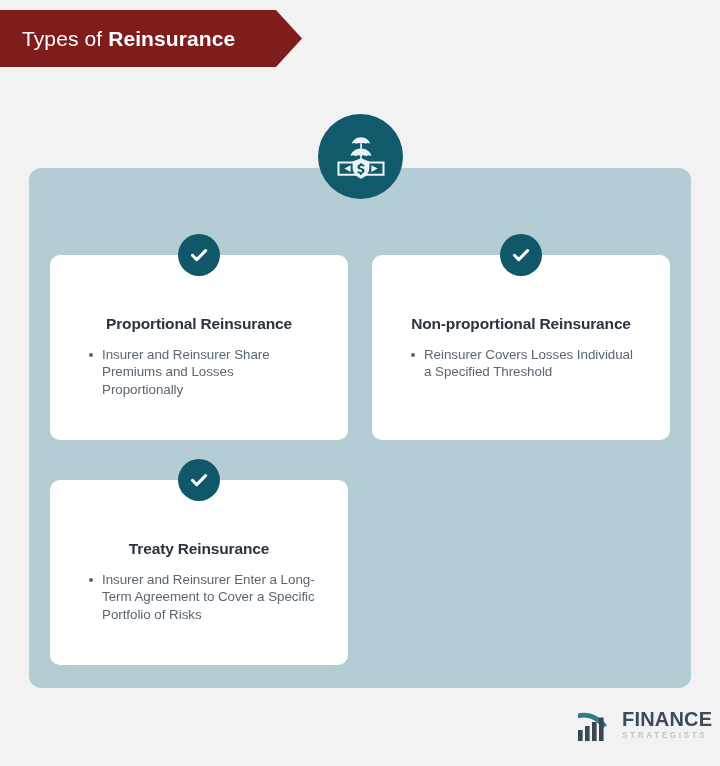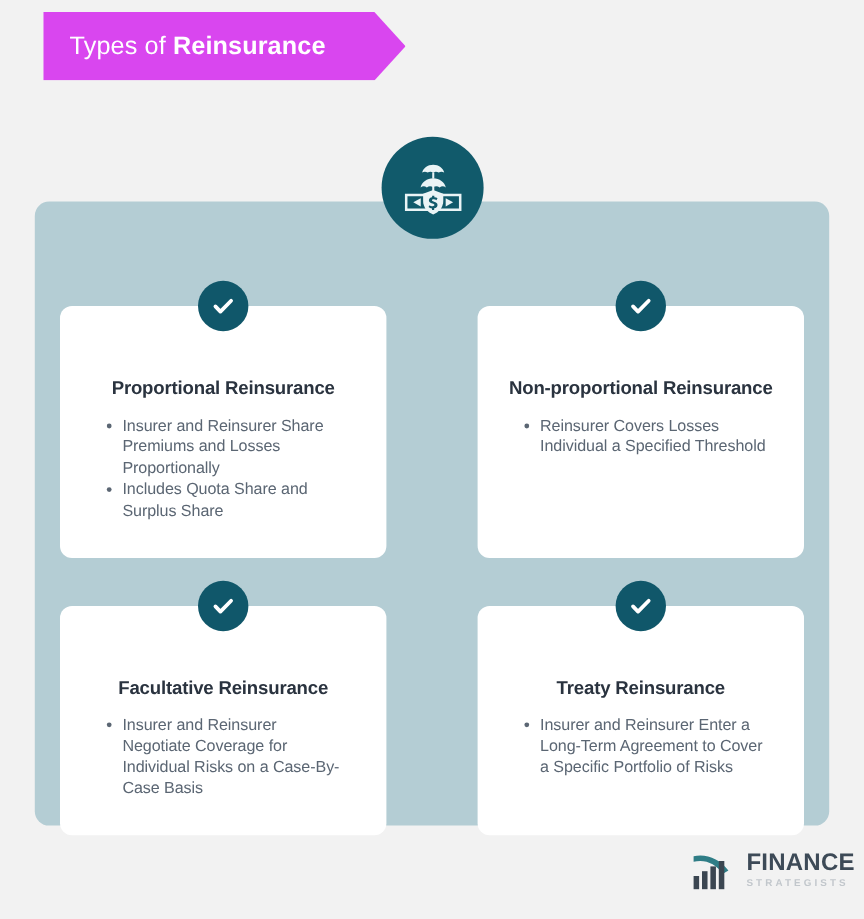--- a/index.html
+++ b/index.html
@@ -17,27 +17,26 @@
     -webkit-font-smoothing: antialiased;
   }
 
   
   .header-ribbon {
     position: absolute;
     left: 0;
     top: 10px;
     width: 302px;
     height: 57px;
-    background: #d946ef;
+    background: #7f1d1d;
     display: flex;
     align-items: center;
     -webkit-clip-path: polygon(0 0, calc(100% - 26px) 0, 100% 50%, calc(100% - 26px) 100%, 0 100%);
     clip-path: polygon(0 0, calc(100% - 26px) 0, 100% 50%, calc(100% - 26px) 100%, 0 100%);
     z-index: 6;
-    margin-left: 36px;
   }
   .header-title {
     color: #ffffff;
     font-size: 21px;
     font-weight: 400;
     letter-spacing: 0.1px;
     padding-left: 22px;
     white-space: nowrap;
   }
   .header-title b {
@@ -79,21 +78,21 @@
     width: 620px;
   }
   .card-row {
     display: flex;
     justify-content: space-between;
   }
   .card-row + .card-row { margin-top: 40px; }
 
   .card {
     position: relative;
-    width: 272px;
+    width: 298px;
     min-height: 185px;
     background: #ffffff;
     border-radius: 10px;
     box-sizing: border-box;
     padding: 60px 18px 18px 18px;
   }
   .card-row:last-child .card { min-height: 185px; }
 
   .check-badge {
     position: absolute;
@@ -216,51 +215,39 @@
 
     <div class="card">
       <div class="check-badge">
         <svg width="22" height="22" viewBox="0 0 22 22" aria-hidden="true">
           <path d="M4.5 11.3l4.2 4.4L17.6 6.6" fill="none" stroke="#ffffff" stroke-width="3.1" stroke-linecap="round" stroke-linejoin="round"></path>
         </svg>
       </div>
       <h3 class="card-title">Proportional Reinsurance</h3>
       <ul class="card-list">
         <li>Insurer and Reinsurer Share Premiums and Losses Proportionally</li>
-        <li>Includes Quota Share and Surplus Share</li>
       </ul>
     </div>
 
     <div class="card">
       <div class="check-badge">
         <svg width="22" height="22" viewBox="0 0 22 22" aria-hidden="true">
           <path d="M4.5 11.3l4.2 4.4L17.6 6.6" fill="none" stroke="#ffffff" stroke-width="3.1" stroke-linecap="round" stroke-linejoin="round"></path>
         </svg>
       </div>
       <h3 class="card-title">Non-proportional Reinsurance</h3>
       <ul class="card-list">
         <li>Reinsurer Covers Losses Individual a Specified Threshold</li>
       </ul>
     </div>
 
   </div>
 
   <div class="card-row">
 
-    <div class="card">
-      <div class="check-badge">
-        <svg width="22" height="22" viewBox="0 0 22 22" aria-hidden="true">
-          <path d="M4.5 11.3l4.2 4.4L17.6 6.6" fill="none" stroke="#ffffff" stroke-width="3.1" stroke-linecap="round" stroke-linejoin="round"></path>
-        </svg>
-      </div>
-      <h3 class="card-title">Facultative Reinsurance</h3>
-      <ul class="card-list">
-        <li>Insurer and Reinsurer Negotiate Coverage for Individual Risks on a Case-By-Case Basis</li>
-      </ul>
-    </div>
 
     <div class="card">
       <div class="check-badge">
         <svg width="22" height="22" viewBox="0 0 22 22" aria-hidden="true">
           <path d="M4.5 11.3l4.2 4.4L17.6 6.6" fill="none" stroke="#ffffff" stroke-width="3.1" stroke-linecap="round" stroke-linejoin="round"></path>
         </svg>
       </div>
       <h3 class="card-title">Treaty Reinsurance</h3>
       <ul class="card-list">
         <li>Insurer and Reinsurer Enter a Long-Term Agreement to Cover a Specific Portfolio of Risks</li>

